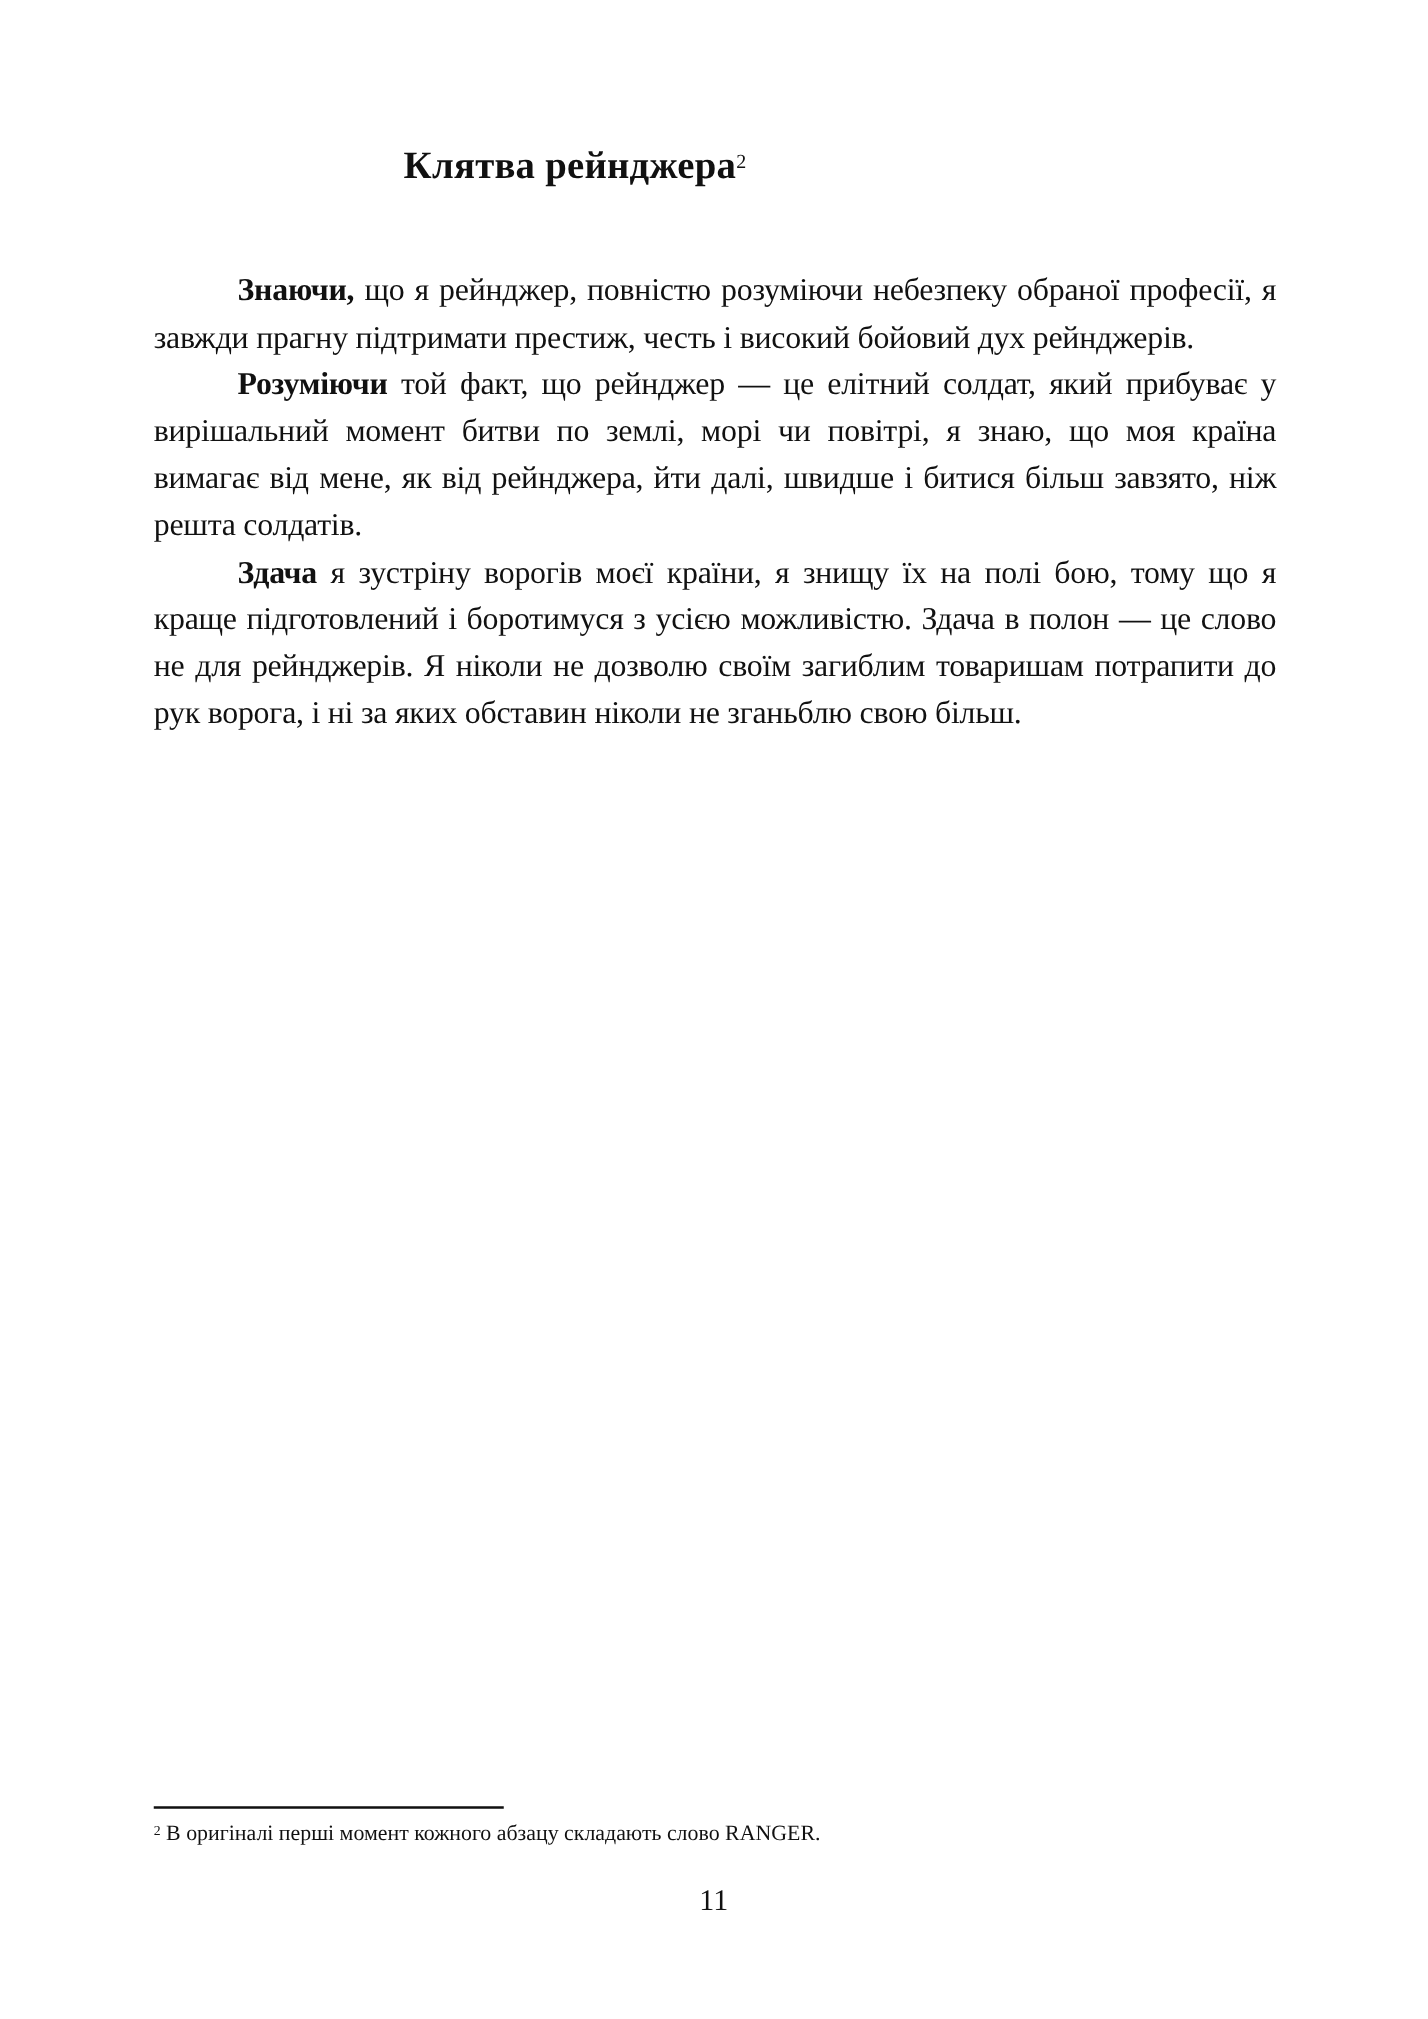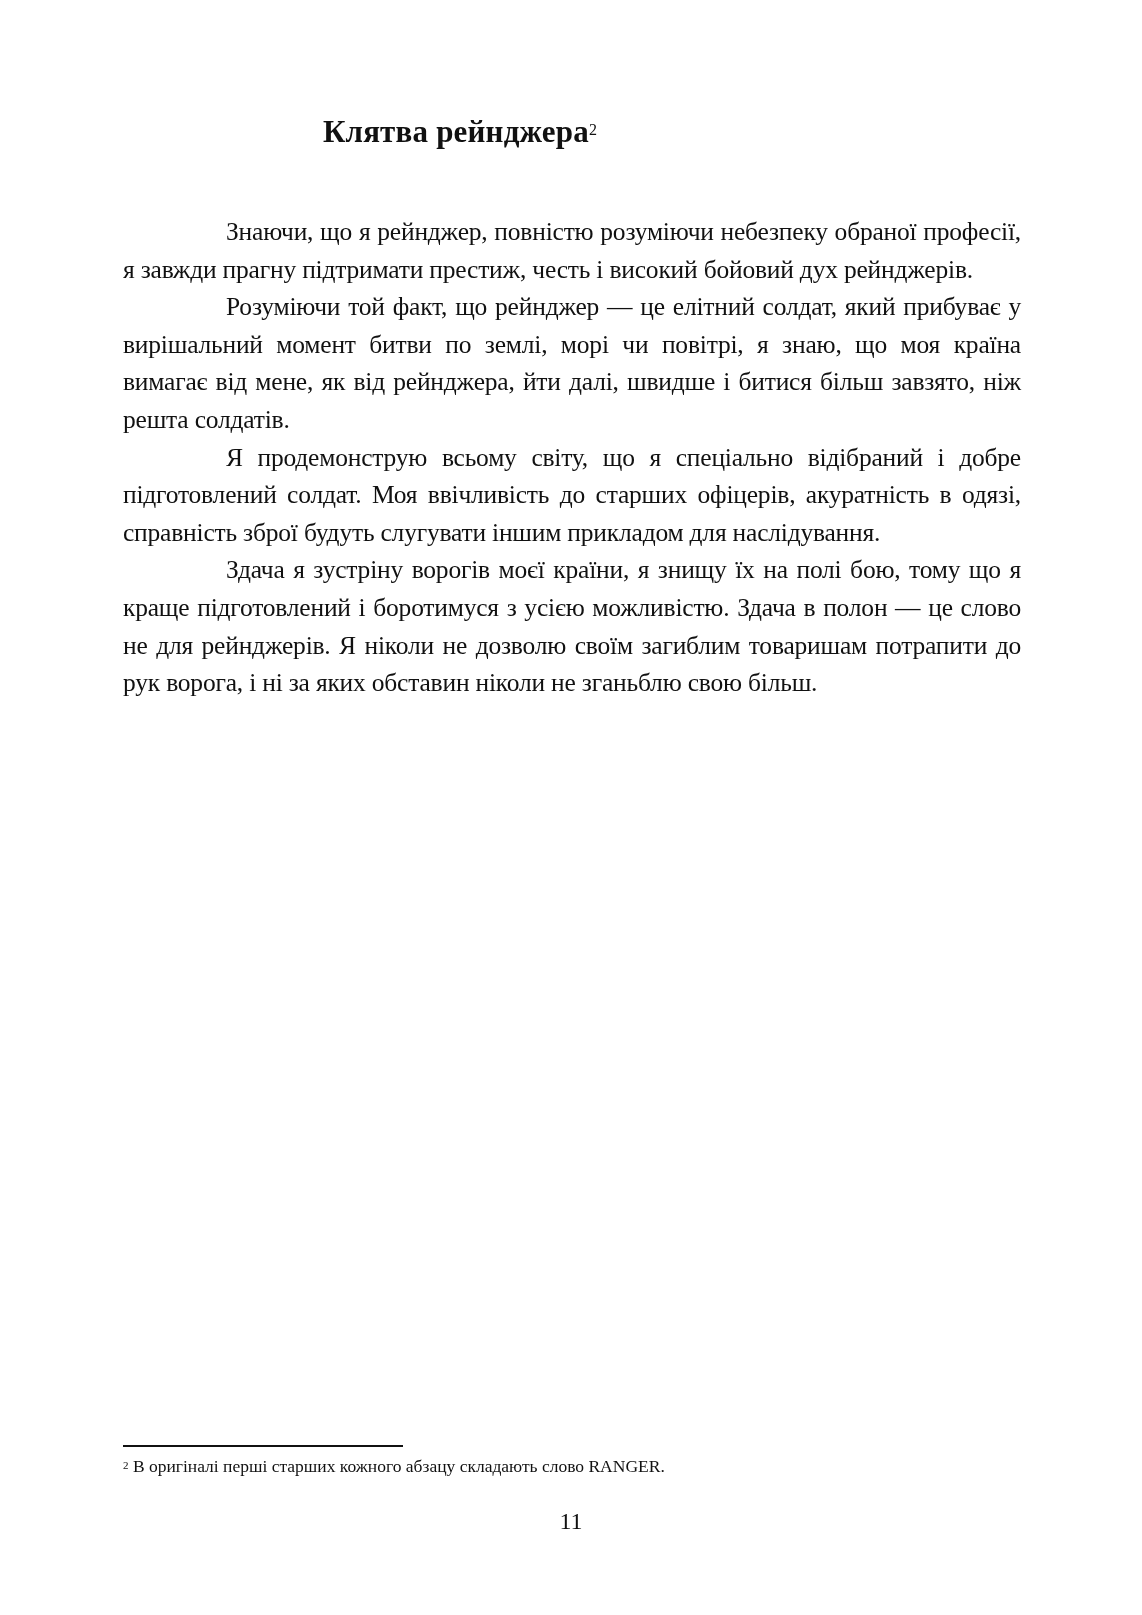--- a/index.html
+++ b/index.html
@@ -48,22 +48,21 @@
       line-height: 37.6px;
       text-align: justify;
       font-stretch: condensed;
       letter-spacing: -0.2px;
     }
     .body-text p {
       margin: 0;
       text-indent: 67px;
     }
     .body-text b {
-      font-weight: normal;
-      margin-left: 36px;
+      font-weight: bold;
     }
     .footnote-rule {
       position: absolute;
       top: 1445px;
       left: 123px;
       width: 280px;
       height: 0;
       border-top: 2px solid #111;
     }
     .footnote {
@@ -93,23 +92,22 @@
 </head>
 <body>
 
 <div class="page">
 
   <h1 class="title" style="margin:0;"><span>Клятва рейнджера</span><sup>2</sup></h1>
 
   <div class="body-text">
     <p><b>Знаючи,</b><span> що я рейнджер, повністю розуміючи небезпеку обраної професії, я завжди прагну підтримати престиж, честь і високий бойовий дух рейнджерів.</span></p>
     <p><b>Розуміючи</b><span> той факт, що рейнджер — це елітний солдат, який прибуває у вирішальний момент битви по землі, морі чи повітрі, я знаю, що моя країна вимагає від мене, як від рейнджера, йти далі, швидше і битися більш завзято, ніж решта солдатів.</span></p>
-    <p><b>Я</b><span> продемонструю всьому світу, що я спеціально відібраний і добре підготовлений солдат. Моя ввічливість до старших офіцерів, акуратність в одязі, справність зброї будуть слугувати іншим прикладом для наслідування.</span></p>
     <p><b>Здача</b><span> я зустріну ворогів моєї країни, я знищу їх на полі бою, тому що я краще підготовлений і боротимуся з усією можливістю. Здача в полон — це слово не для рейнджерів. Я ніколи не дозволю своїм загиблим товаришам потрапити до рук ворога, і ні за яких обставин ніколи не зганьблю свою більш.</span></p>
   </div>
 
   <div class="footnote-rule"></div>
 
-  <div class="footnote"><sup>2</sup><span> В оригіналі перші старших кожного абзацу складають слово RANGER.</span></div>
+  <div class="footnote"><sup>2</sup><span> В оригіналі перші момент кожного абзацу складають слово RANGER.</span></div>
 
   <div class="page-number">11</div>
 
 </div>
 
 </body></html>

